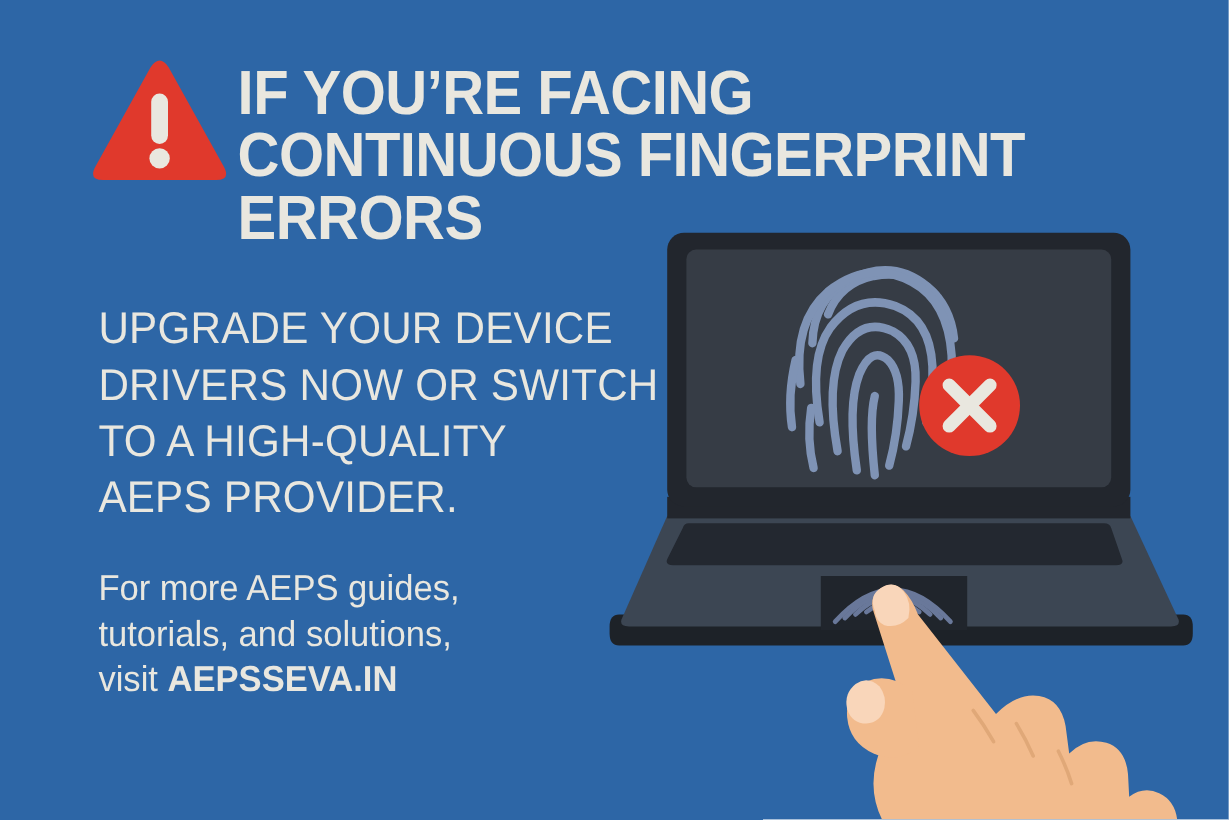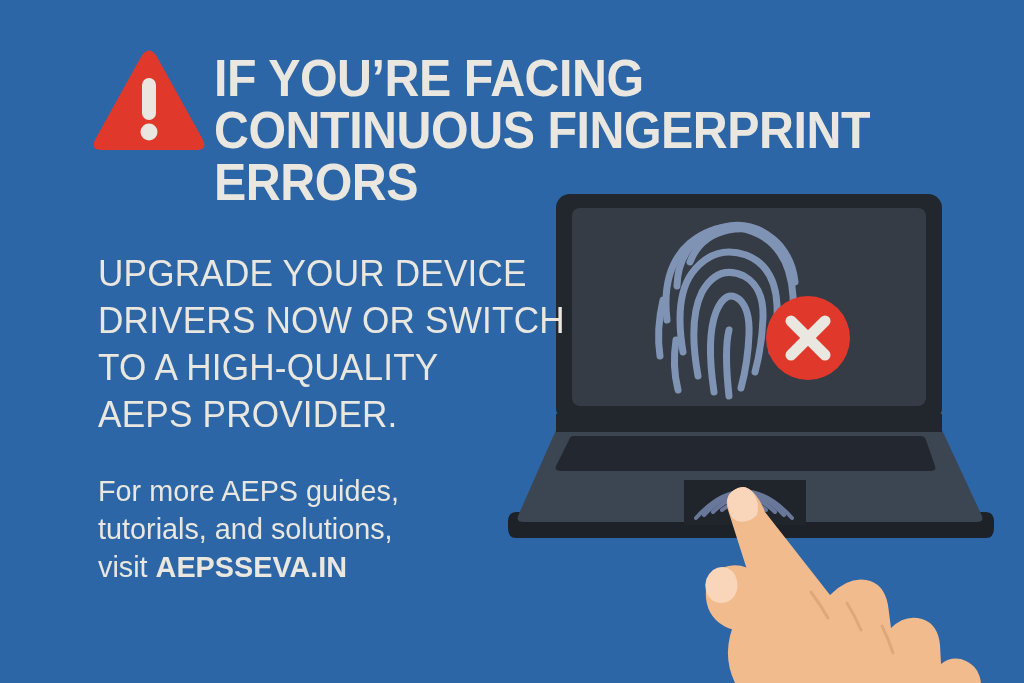--- a/index.html
+++ b/index.html
@@ -12,21 +12,21 @@
     width: 1024px;
     height: 683px;
     overflow: hidden;
     background: #2d66a6;
     font-family: "Liberation Sans", sans-serif;
   }
 
   
   #left-column {
     position: absolute;
-    left: 16px; top: 0;
+    left: 0; top: 0;
     width: 540px;
     height: 532px;
   }
 
   #warning-icon {
     position: absolute;
     left: 74px;
     top: 46px;
     width: 118px;
     height: 112px;

